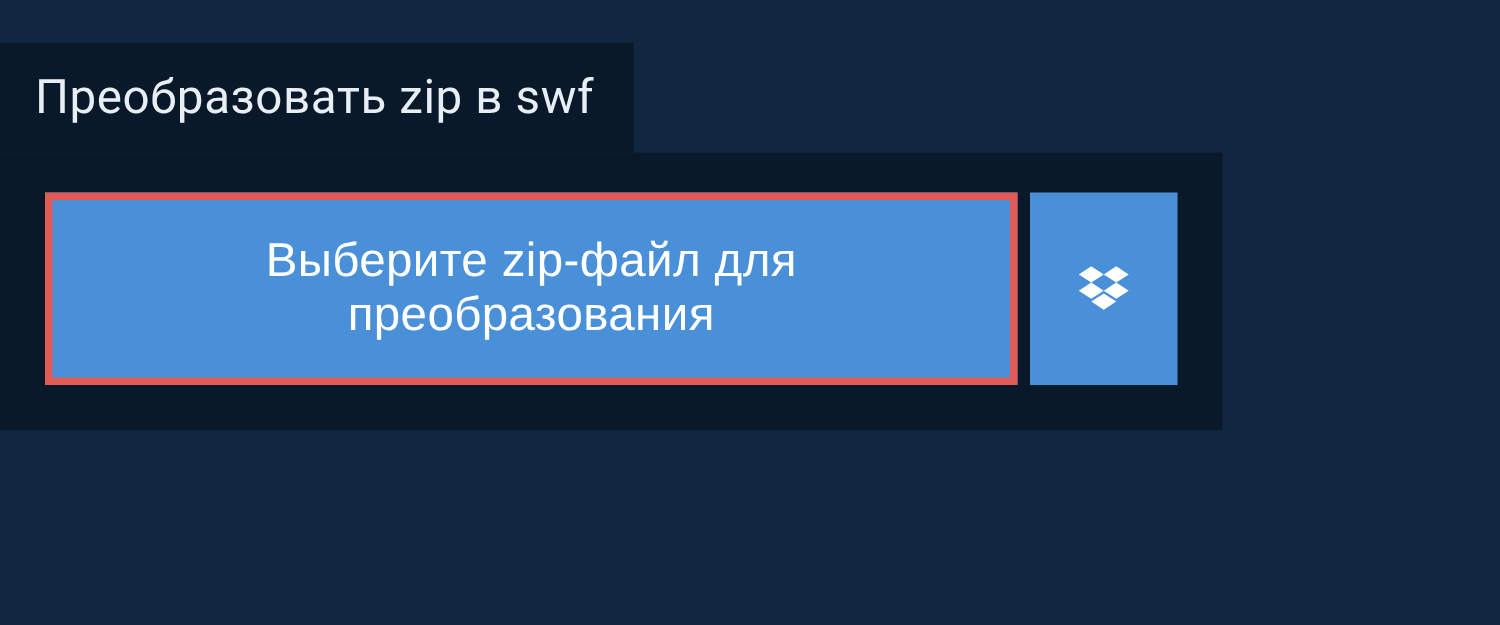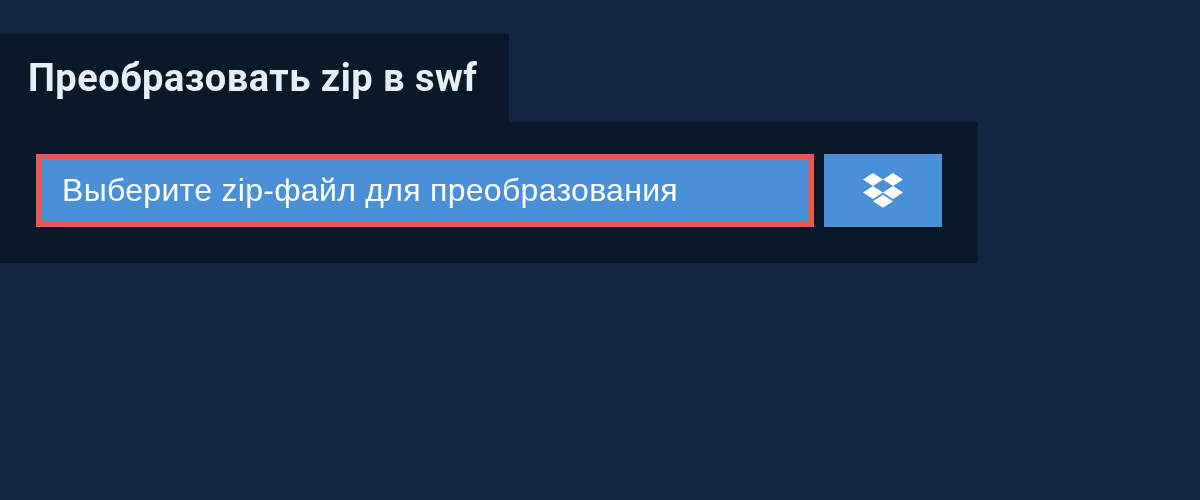--- a/index.html
+++ b/index.html
@@ -17,45 +17,46 @@
     .tab-container {
       display: inline-block;
       background: #0a1929;
       padding: 22px 32px 22px 28px;
       margin-top: 34px;
       margin-left: 0;
     }
     .tab-title {
       color: #e8eef5;
       font-size: 38px;
-      font-weight: 700;
+      font-weight: 400;
       letter-spacing: 0.5px;
     }
     .panel {
       background: #0a1929;
       margin: 0;
       padding: 32px 36px 36px 36px;
       width: 978px;
     }
     .button-row {
       display: flex;
       gap: 10px;
       align-items: stretch;
     }
     .select-file-button {
       flex: 1;
       background: #4a90d9;
       border: 6px solid #e15b56;
       color: #ffffff;
-      font-size: 32px;
+      font-size: 38px;
       font-weight: 400;
-      padding: 12px 20px;
+      padding: 28px 20px;
       cursor: pointer;
       display: flex;
       align-items: center;
+      justify-content: center;
       letter-spacing: 0.3px;
     }
     .dropbox-button {
       width: 118px;
       background: #4a90d9;
       border: none;
       cursor: pointer;
       display: flex;
       align-items: center;
       justify-content: center;

